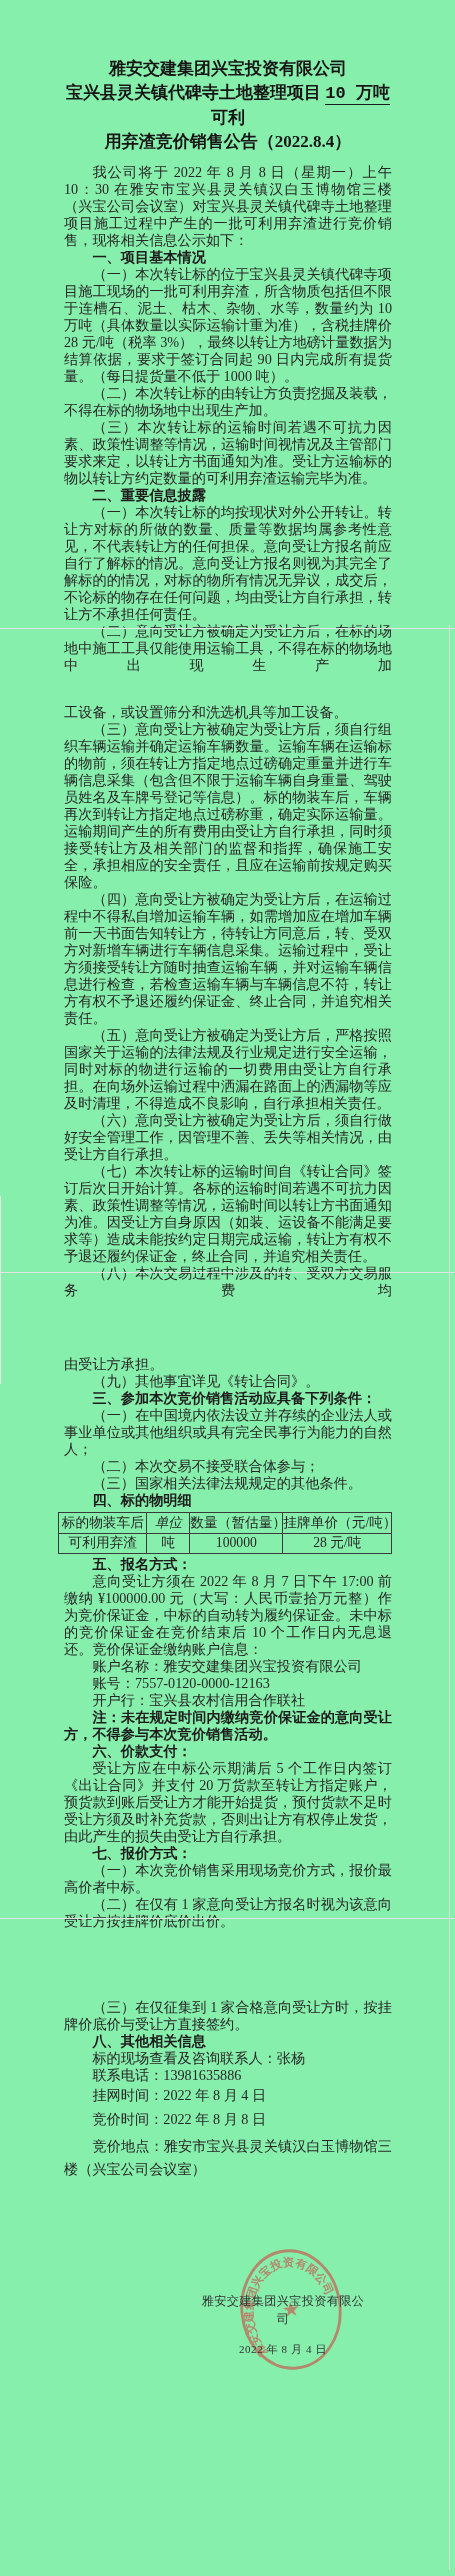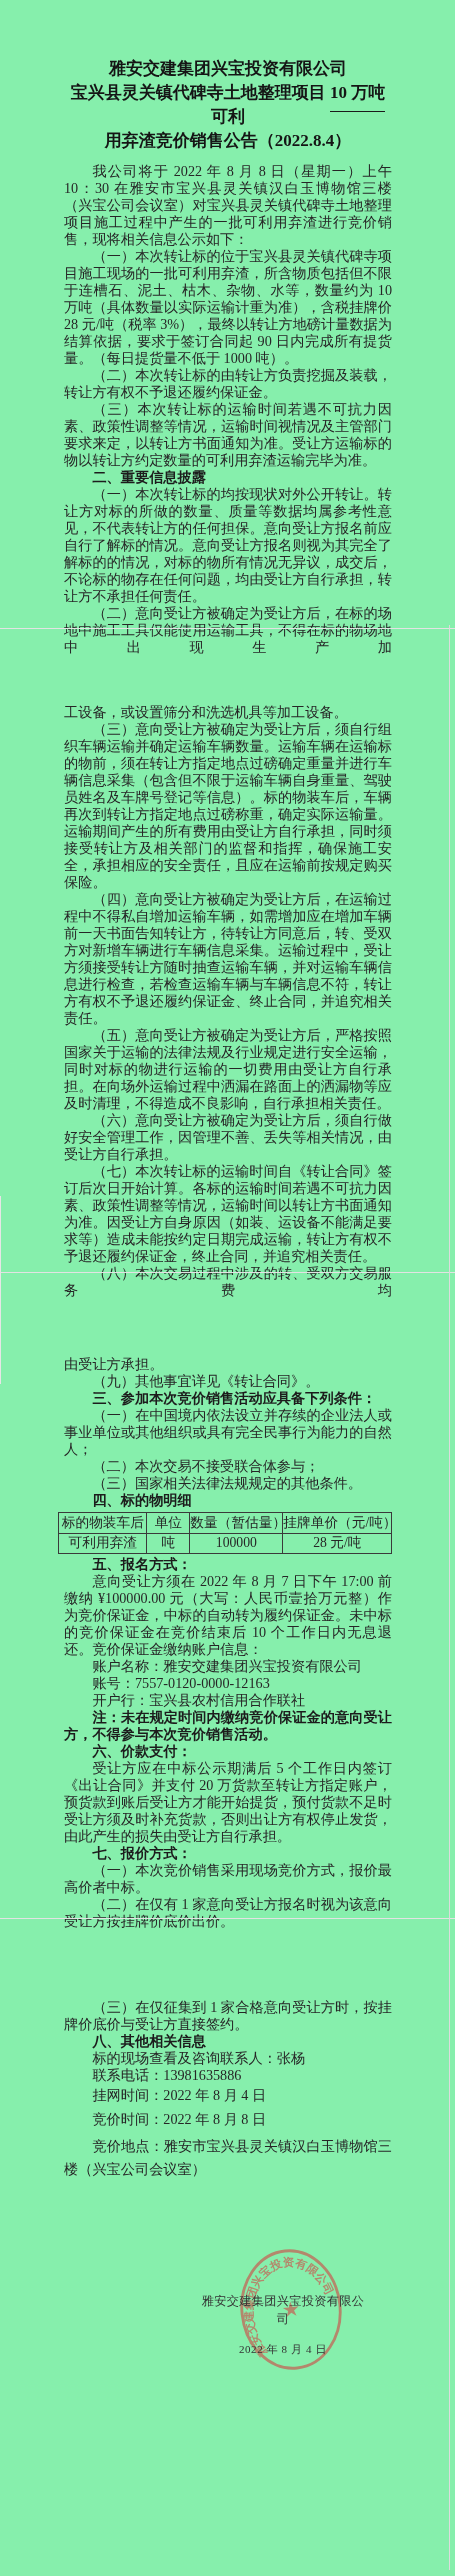--- a/index.html
+++ b/index.html
@@ -6,34 +6,34 @@
   .doc{position:relative;width:456px;height:2576px;background:#86efac;overflow:hidden;
        font-family:"Liberation Serif","DejaVu Serif",serif;color:#262626;}
   .page{position:relative;box-sizing:border-box;width:456px;}
   .page + .page{border-top:0.6px solid #e3e3e3;}
   .p1{height:628px;padding:57px 64px 0 64px;}
   .p2{height:644px;padding:75px 64px 0 64px;}
   .p3{height:646px;padding:83px 64px 0 64px;}
   .p4{height:610px;padding:80px 64px 0 64px;}
   .title{font-size:17px;line-height:24px;font-weight:bold;text-align:center;color:#151515;
          font-family:"Liberation Serif","DejaVu Serif",serif;}
-  .title .u{border-bottom:1.7px solid #1a1a1a;padding-bottom:9px;}
+  .title .u{border-bottom:1.7px solid #1a1a1a;padding-bottom:1px;font-family:Liberation Mono, monospace;}
   .body-text p{margin:0;font-size:14.2px;line-height:17px;text-align:justify;}
   .para{text-indent:2em;}
   .cont{text-indent:0;}
   .cut{text-align-last:justify;}
   .hd{font-family:"Liberation Sans","DejaVu Sans",sans-serif;font-weight:bold;color:#1c1c1c;
       font-size:14.2px;line-height:17px;text-indent:2em;margin:0;}
   .note{font-family:"Liberation Sans","DejaVu Sans",sans-serif;font-weight:bold;color:#1c1c1c;}
   .intro-gap{margin-top:10px;}
   .lot-table{border-collapse:collapse;margin:3.4px 0 2.3px -5.7px;table-layout:fixed;width:331px;
              font-size:13.7px;}
   .lot-table th,.lot-table td{border:1.1px solid #3a3a3a;font-weight:normal;text-align:center;
              height:19.4px;padding:0;overflow:hidden;white-space:nowrap;}
-  .c1{width:87px;}.c2{width:42px;}.c3{width:92px;}.c4{width:108px;}
+  .c1{width:87px;}.c2{width:42px;font-style:italic;}.c3{width:92px;}.c4{width:108px;}
   .mt6{margin-top:3.4px !important;}
   .mt12{margin-top:6.8px !important;}
   .place-line{line-height:23px !important;}
   .sign-block{position:absolute;left:197px;top:373px;width:172px;text-align:center;z-index:3;}
   .sign-company{font-size:12.2px;line-height:18px;color:#333;letter-spacing:0.3px;}
   .sign-date{font-size:11px;line-height:18px;color:#333;margin-top:12px;letter-spacing:0.6px;}
   .stamp{position:absolute;left:231px;top:322px;width:120px;height:137px;z-index:2;
          opacity:0.62;transform:rotate(-6deg);}
   .scan-edge-right{position:absolute;left:449px;top:625px;width:0.6px;height:1945px;
          background:#dcdcdc;z-index:4;}
@@ -46,22 +46,23 @@
 <div class="doc">
 
   <section class="page p1">
     <div class="title">
       <div>雅安交建集团兴宝投资有限公司</div>
       <div><span>宝兴县灵关镇代碑寺土地整理项目 </span><span class="u">10 万吨</span><span>可利</span></div>
       <div>用弃渣竞价销售公告（2022.8.4）</div>
     </div>
     <div class="body-text intro-gap">
       <p class="para">我公司将于 2022 年 8 月 8 日（星期一）上午 10：30 在雅安市宝兴县灵关镇汉白玉博物馆三楼（兴宝公司会议室）对宝兴县灵关镇代碑寺土地整理项目施工过程中产生的一批可利用弃渣进行竞价销售，现将相关信息公示如下：</p>
+      <p class="hd">一、项目基本情况</p>
       <p class="para">（一）本次转让标的位于宝兴县灵关镇代碑寺项目施工现场的一批可利用弃渣，所含物质包括但不限于连槽石、泥土、枯木、杂物、水等，数量约为 10 万吨（具体数量以实际运输计重为准），含税挂牌价 28 元/吨（税率 3%），最终以转让方地磅计量数据为结算依据，要求于签订合同起 90 日内完成所有提货量。（每日提货量不低于 1000 吨）。</p>
-      <p class="para">（二）本次转让标的由转让方负责挖掘及装载，转让方有权不予退还履约保证金。</p>
+      <p class="para">（二）本次转让标的由转让方负责挖掘及装载，不得在标的物场地中出现生产加。</p>
       <p class="para">（三）本次转让标的运输时间若遇不可抗力因素、政策性调整等情况，运输时间视情况及主管部门要求来定，以转让方书面通知为准。受让方运输标的物以转让方约定数量的可利用弃渣运输完毕为准。</p>
       <p class="hd">二、重要信息披露</p>
       <p class="para">（一）本次转让标的均按现状对外公开转让。转让方对标的所做的数量、质量等数据均属参考性意见，不代表转让方的任何担保。意向受让方报名前应自行了解标的情况。意向受让方报名则视为其完全了解标的的情况，对标的物所有情况无异议，成交后，不论标的物存在任何问题，均由受让方自行承担，转让方不承担任何责任。</p>
       <p class="para cut">（二）意向受让方被确定为受让方后，在标的场地中施工工具仅能使用运输工具，不得在标的物场地中出现生产加</p>
     </div>
   </section>
 
   <section class="page p2">
     <div class="body-text">
       <p class="cont">工设备，或设置筛分和洗选机具等加工设备。</p>

